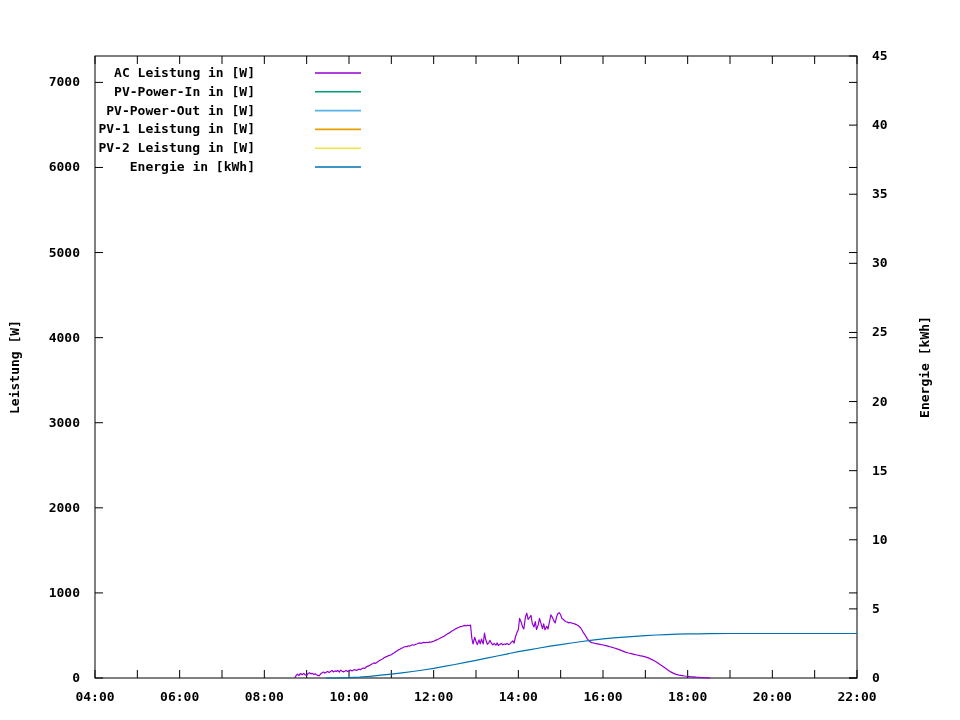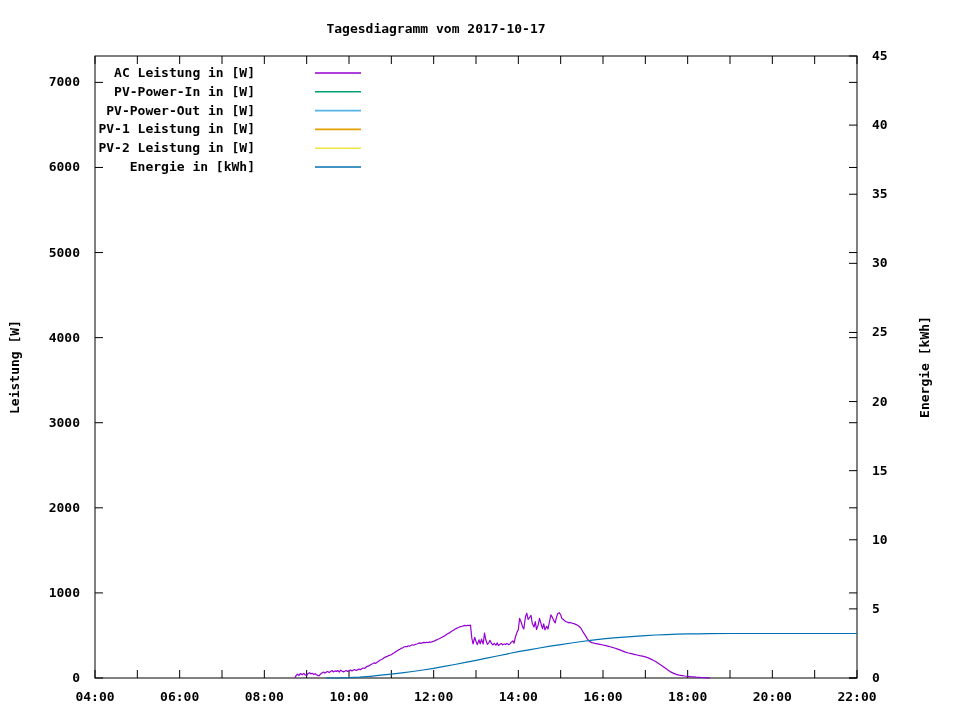--- a/index.html
+++ b/index.html
@@ -20,21 +20,20 @@
     position:absolute;top:359px;left:825px;width:200px;height:16px;
     text-align:center;font-size:13px;transform:rotate(-90deg);
   }
   svg{position:absolute;top:0;left:0;}
   svg text{font-family:"DejaVu Sans Mono", monospace;font-weight:bold;font-size:13px;fill:#000;}
 </style>
 </head>
 <body>
 
 <div id="canvas">
-  <div class="title">Tagesdiagramm vom 2017-10-17</div>
   <div class="ylabel">Leistung [W]</div>
   <div class="y2label">Energie [kWh]</div>
   <svg id="plot" width="960" height="720">
       <rect x="95" y="56" width="762" height="622" fill="none" stroke="#000" stroke-width="1"></rect>
       <line x1="95" y1="678" x2="95" y2="670" stroke="#000" stroke-width="1"></line>
       <line x1="95" y1="56" x2="95" y2="64" stroke="#000" stroke-width="1"></line>
       <line x1="137.33333333333334" y1="678" x2="137.33333333333334" y2="670" stroke="#000" stroke-width="1"></line>
       <line x1="137.33333333333334" y1="56" x2="137.33333333333334" y2="64" stroke="#000" stroke-width="1"></line>
       <line x1="179.66666666666669" y1="678" x2="179.66666666666669" y2="670" stroke="#000" stroke-width="1"></line>
       <line x1="179.66666666666669" y1="56" x2="179.66666666666669" y2="64" stroke="#000" stroke-width="1"></line>

